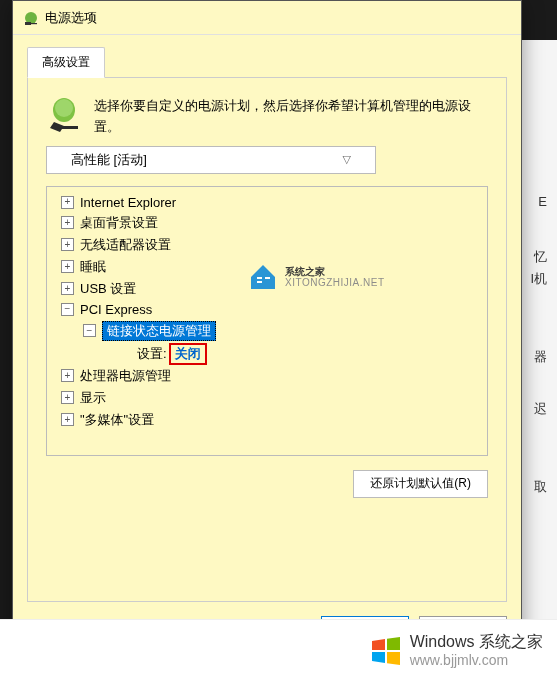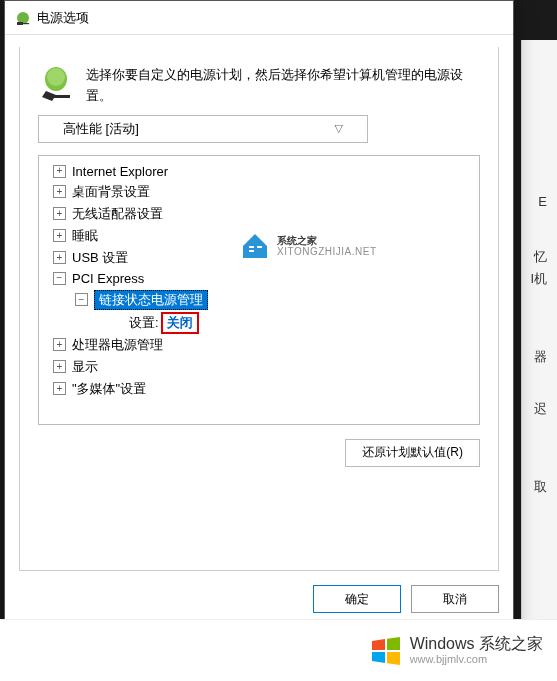--- a/index.html
+++ b/index.html
@@ -7,25 +7,25 @@
       font-family: "Microsoft YaHei", "Segoe UI", sans-serif;
       font-size: 12px;
       background: #1a1a1a;
       width: 557px;
       height: 681px;
       overflow: hidden;
       position: relative;
     }
     .dialog {
       position: absolute;
-      left: 4px;
+      left: 12px;
       top: 0;
       width: 510px;
       height: 670px;
-      background: #ffffff;
+      background: #fef9c3;
       border: 1px solid #555;
       box-shadow: 0 4px 20px rgba(0,0,0,0.4);
     }
     .titlebar {
       height: 34px;
       display: flex;
       align-items: center;
       padding: 0 10px;
       border-bottom: 1px solid #e0e0e0;
     }
@@ -181,21 +181,21 @@
       display:flex;
       align-items:center;
       justify-content:flex-end;
       padding:0 14px;
       gap:8px;
       border-top:1px solid #eee;
     }
     .win-logo { width:32px; height:32px; }
     .brand-text { display:flex; flex-direction:column; line-height:1.15; }
     .brand-main { font-size:16px; color:#333; }
-    .brand-url { font-size:11px; color:#999; }
+    .brand-url { font-size:14px; color:#999; }
     .side-strip {
       position:absolute;
       right:0;
       top:40px;
       bottom:62px;
       width:36px;
       background:#f5f5f5;
       border-left:1px solid #ddd;
     }
     .side-char {
@@ -221,20 +221,23 @@
   <div class="titlebar">
     <svg class="titlebar-icon" viewBox="0 0 16 16">
       <circle cx="8" cy="8" r="6" fill="#6db33f"></circle>
       <rect x="2" y="12" width="6" height="3" fill="#333"></rect>
       <rect x="7" y="13" width="7" height="1.2" fill="#333"></rect>
     </svg>
     <span class="titlebar-title">电源选项</span>
   </div>
 
   <div class="tab-area">
+    <div class="tab-strip">
+      <div class="tab">高级设置</div>
+    </div>
     <div class="tab-content">
       <div class="intro">
         <svg class="intro-icon" viewBox="0 0 36 36">
           <ellipse cx="18" cy="14" rx="11" ry="12" fill="#7fc243"></ellipse>
           <ellipse cx="18" cy="12" rx="9" ry="9" fill="#9ed66a"></ellipse>
           <path d="M8 26 L18 30 L14 36 L4 32 Z" fill="#2b2b2b"></path>
           <rect x="16" y="30" width="16" height="3" fill="#2b2b2b"></rect>
         </svg>
         <div class="intro-text">选择你要自定义的电源计划，然后选择你希望计算机管理的电源设置。</div>
       </div>

